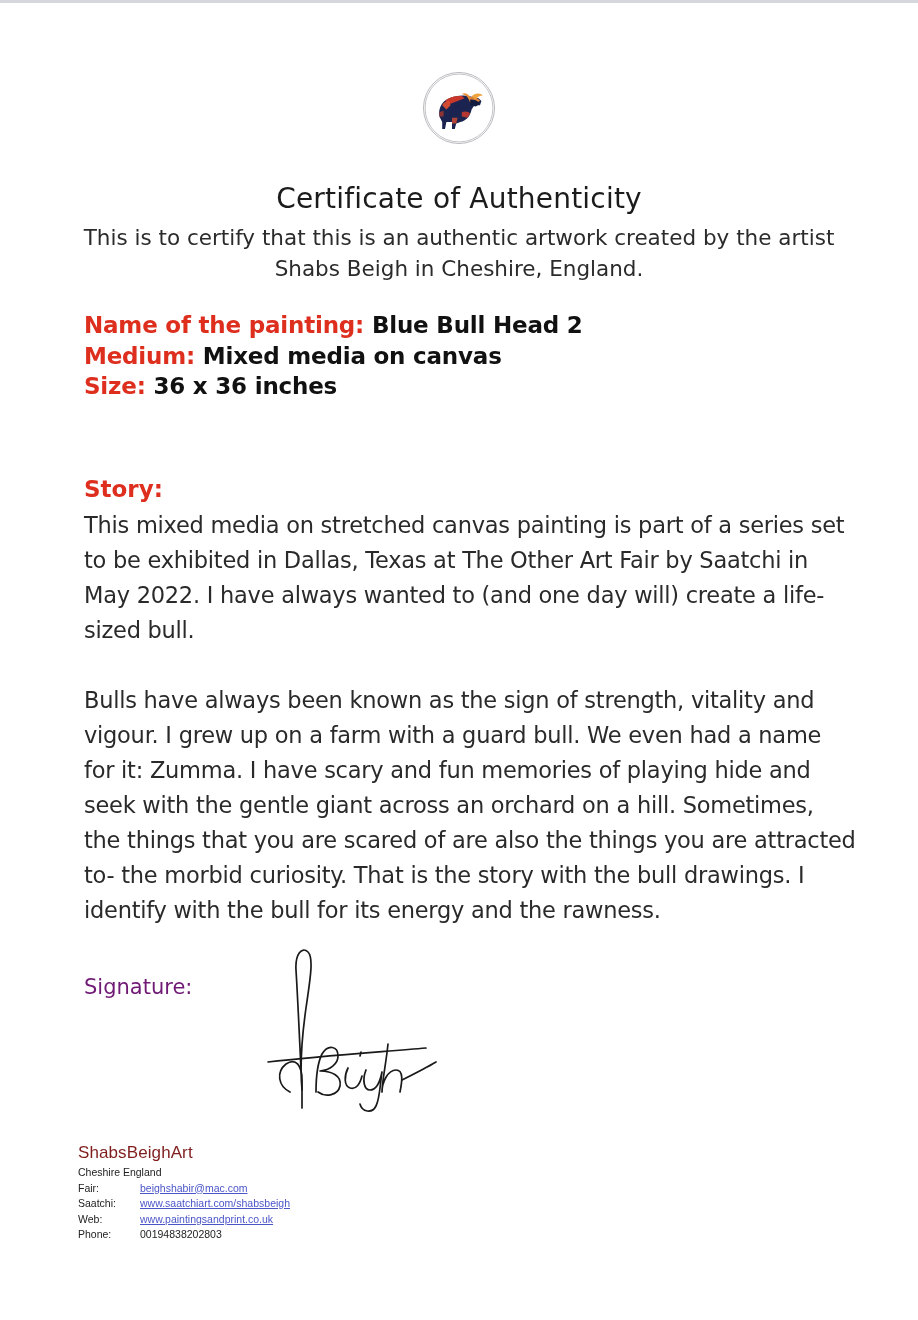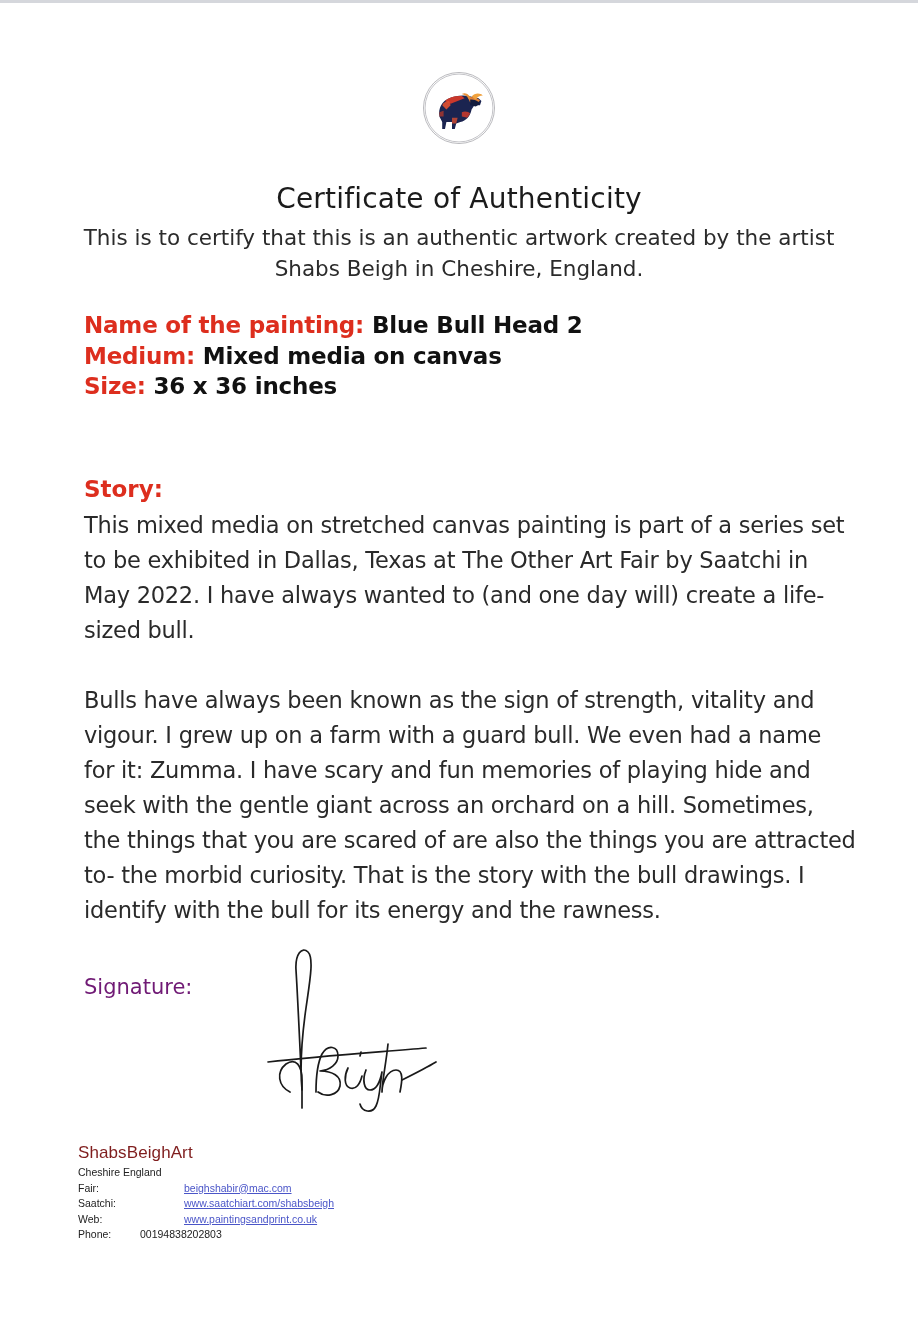--- a/index.html
+++ b/index.html
@@ -167,21 +167,20 @@
   }
   .footer-key {
     color: #222222;
     width: 62px;
     padding-right: 6px;
   }
   .footer-val { color: #222222; }
   .footer-link {
     color: #4a55c8;
     text-decoration: underline;
-    margin-left: 44px;
   }
 </style>
 </head>
 <body>
 
 <div class="page">
 
   <div class="top-edge"></div>
 
   <div class="logo-wrap">

